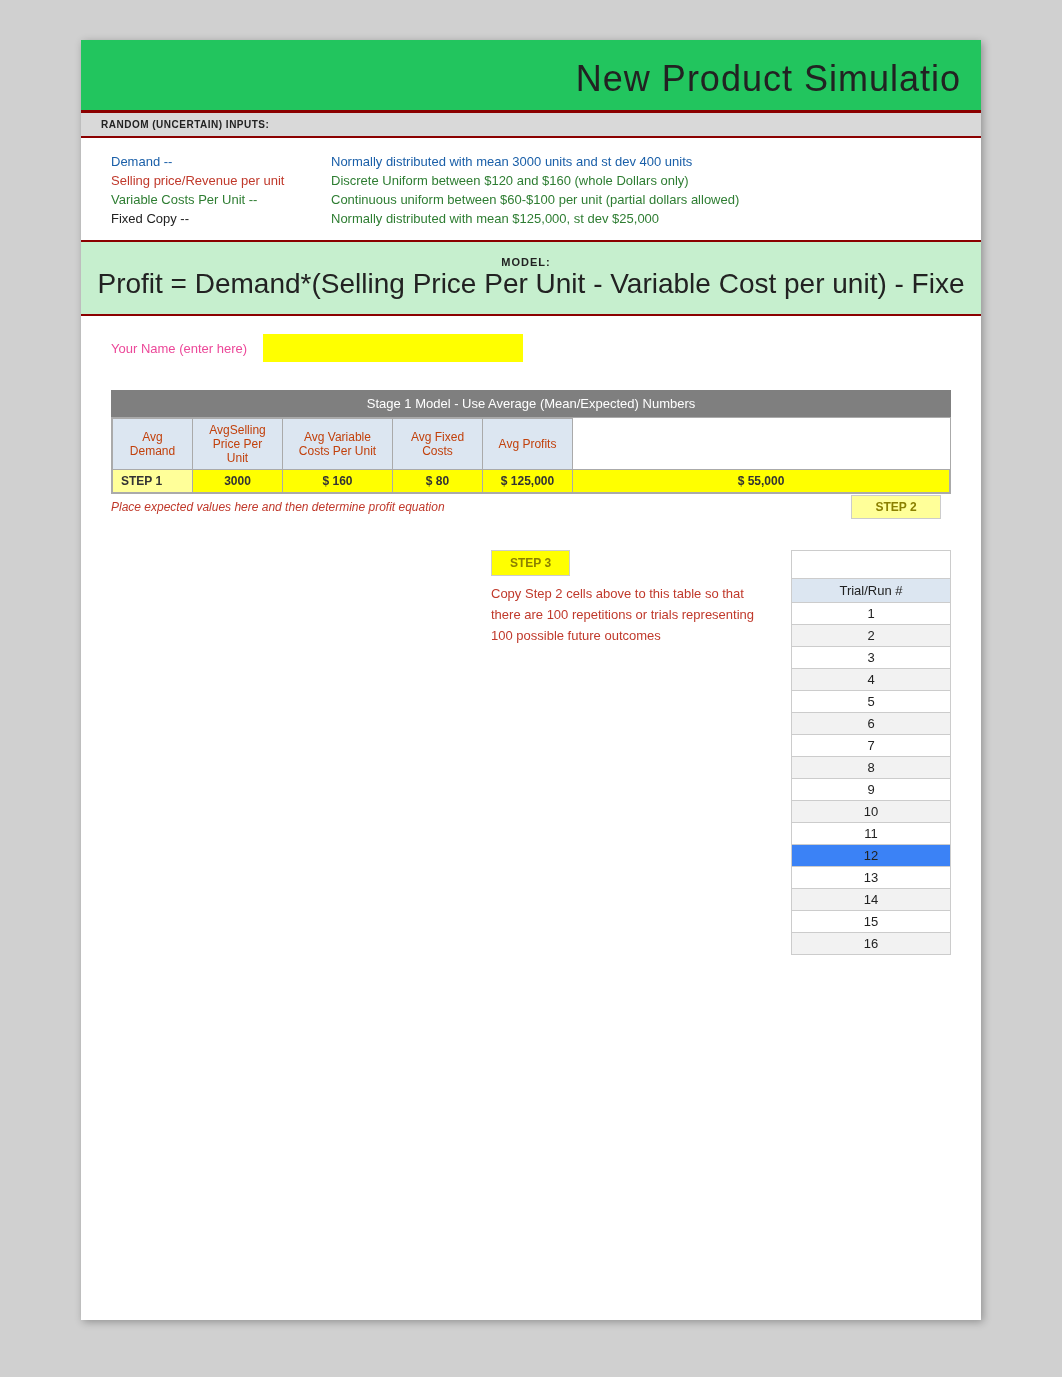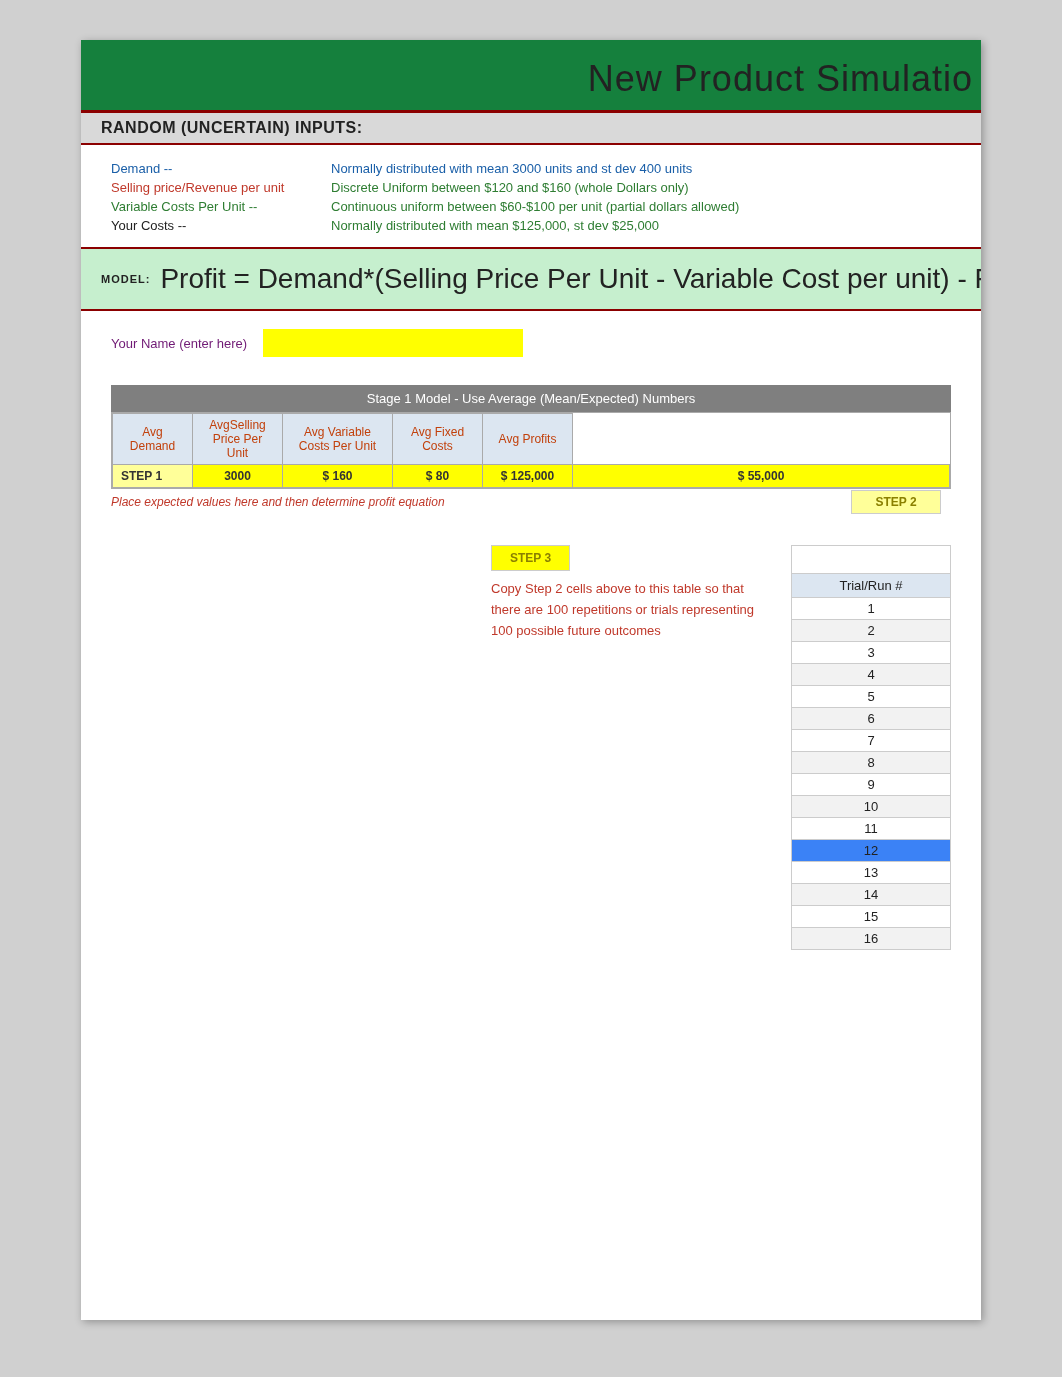--- a/index.html
+++ b/index.html
@@ -16,37 +16,37 @@
     .page {
       background: white;
       width: 900px;
       min-height: 1280px;
       box-shadow: 2px 2px 8px rgba(0,0,0,0.3);
       padding: 0;
       position: relative;
     }
     
     .title-bar {
-      background: #15803d;
+      background: #22c55e;
       border-bottom: 3px solid #8B0000;
-      padding: 18px 8px 10px 20px;
+      padding: 18px 20px 10px 20px;
       text-align: right;
     }
     .title-bar h1 {
       font-size: 36px;
       font-weight: normal;
       color: #222;
       letter-spacing: 1px;
     }
     
     .section-header {
       background: #d9d9d9;
       border-bottom: 2px solid #8B0000;
       padding: 6px 20px;
-      font-size: 16px;
+      font-size: 10px;
       font-weight: bold;
       color: #222;
       letter-spacing: 0.5px;
     }
     
     .random-inputs {
       padding: 16px 30px 10px 30px;
     }
     .input-row {
       display: flex;
@@ -67,20 +67,21 @@
 
     
     .model-banner {
       background: #c6efce;
       border-top: 2px solid #8B0000;
       border-bottom: 2px solid #8B0000;
       padding: 14px 20px;
       display: flex;
       align-items: center;
       overflow: hidden;
+      flex-direction: column;
     }
     .model-label {
       font-size: 11px;
       font-weight: bold;
       color: #222;
       margin-right: 10px;
       text-transform: uppercase;
       letter-spacing: 1px;
       white-space: nowrap;
     }
@@ -91,21 +92,21 @@
     }
 
     
     .name-section {
       padding: 18px 30px 8px 30px;
       display: flex;
       align-items: center;
       gap: 16px;
     }
     .name-label {
-      color: #701a75;
+      color: #ec4899;
       font-size: 13px;
     }
     .name-input-box {
       background: #ffff00;
       width: 260px;
       height: 28px;
       border: none;
     }
 
     
@@ -236,21 +237,21 @@
     </div>
     <div class="input-row">
       <span class="input-label color-red">Selling price/Revenue per unit</span>
       <span class="input-desc color-green">Discrete Uniform between $120 and $160 (whole Dollars only)</span>
     </div>
     <div class="input-row">
       <span class="input-label color-green">Variable Costs Per Unit --</span>
       <span class="input-desc color-green">Continuous uniform between $60-$100 per unit (partial dollars allowed)</span>
     </div>
     <div class="input-row">
-      <span class="input-label color-black">Your Costs --</span>
+      <span class="input-label color-black">Fixed Copy --</span>
       <span class="input-desc color-green">Normally distributed with mean $125,000, st dev $25,000</span>
     </div>
 
   </div>
 
   <div class="model-banner">
     <span class="model-label">MODEL:</span>
     <span class="model-formula">Profit = Demand*(Selling Price Per Unit - Variable Cost per unit) - Fixe</span>
   </div>
 

